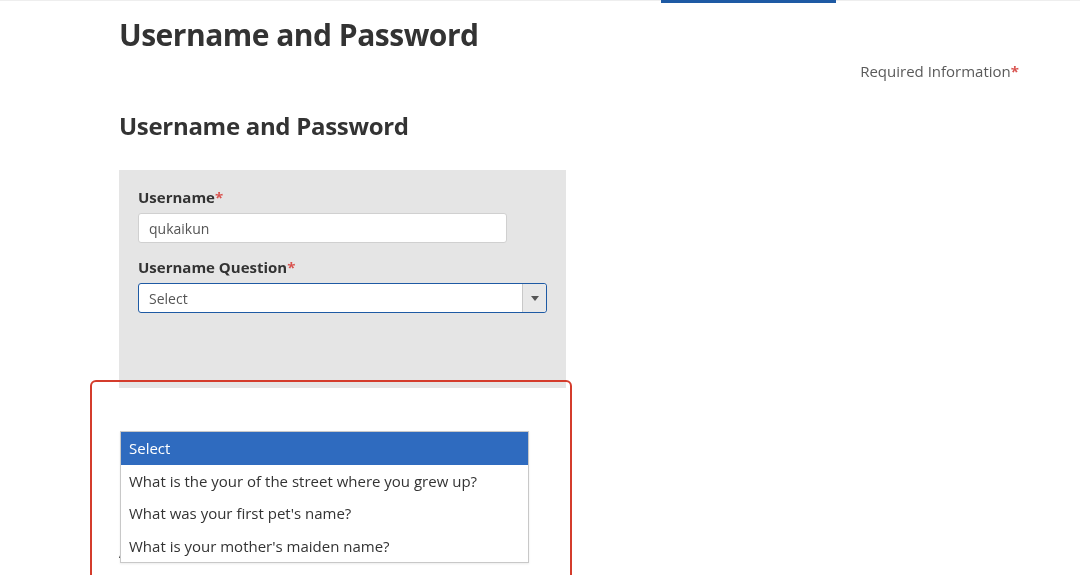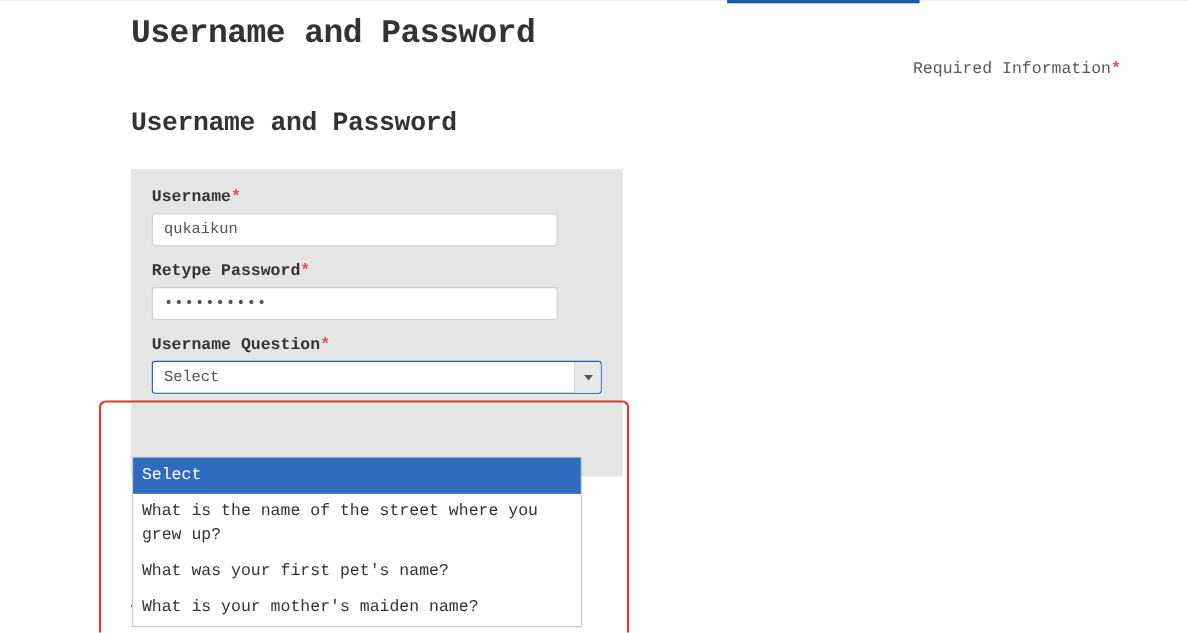--- a/index.html
+++ b/index.html
@@ -1,15 +1,15 @@
 <!DOCTYPE html>
 <html><head>
   <meta charset="utf-8">
   <style>
-    * { box-sizing: border-box; margin: 0; padding: 0; font-family: Liberation Mono, monospace; }
+    * { box-sizing: border-box; margin: 0; padding: 0; }
     body {
       font-family: "Open Sans", -apple-system, BlinkMacSystemFont, "Segoe UI", Roboto, sans-serif;
       background: #fff;
       color: #4a4a4a;
       width: 1080px;
       height: 575px;
       overflow: hidden;
       position: relative;
     }
     .container {
@@ -178,42 +178,36 @@
   <div class="form-card">
 
     <div class="form-group">
       <label class="form-label">
         <span>Username</span><span class="req-star">*</span>
       </label>
       <input type="text" class="form-input" value="qukaikun" style="">
     </div>
 
 
-    <div class="form-group">
-      <label class="form-label">
-        <span>Retype Password</span><span class="req-star">*</span>
-      </label>
-      <input type="password" class="form-input" value="xxxxxxxxxx" style="">
-    </div>
 
     <div class="form-group">
       <label class="form-label">
         <span>Username Question</span><span class="req-star">*</span>
       </label>
       <div class="combobox">
         <div class="combo-text">Select</div>
         <div class="combo-button">
           <span class="triangle"></span>
         </div>
       </div>
     </div>
 
     <div class="dropdown" id="dropdown">
         <div class="dropdown-option selected">Select</div>
-        <div class="dropdown-option">What is the name of the street where you grew up?</div>
+        <div class="dropdown-option">What is the your of the street where you grew up?</div>
         <div class="dropdown-option">What was your first pet's name?</div>
         <div class="dropdown-option">What is your mother's maiden name?</div>
       </div>
 
     <div class="highlight-box"></div>
   </div>
 </div>
 
 <div class="below-heading">Ac</div>
 

